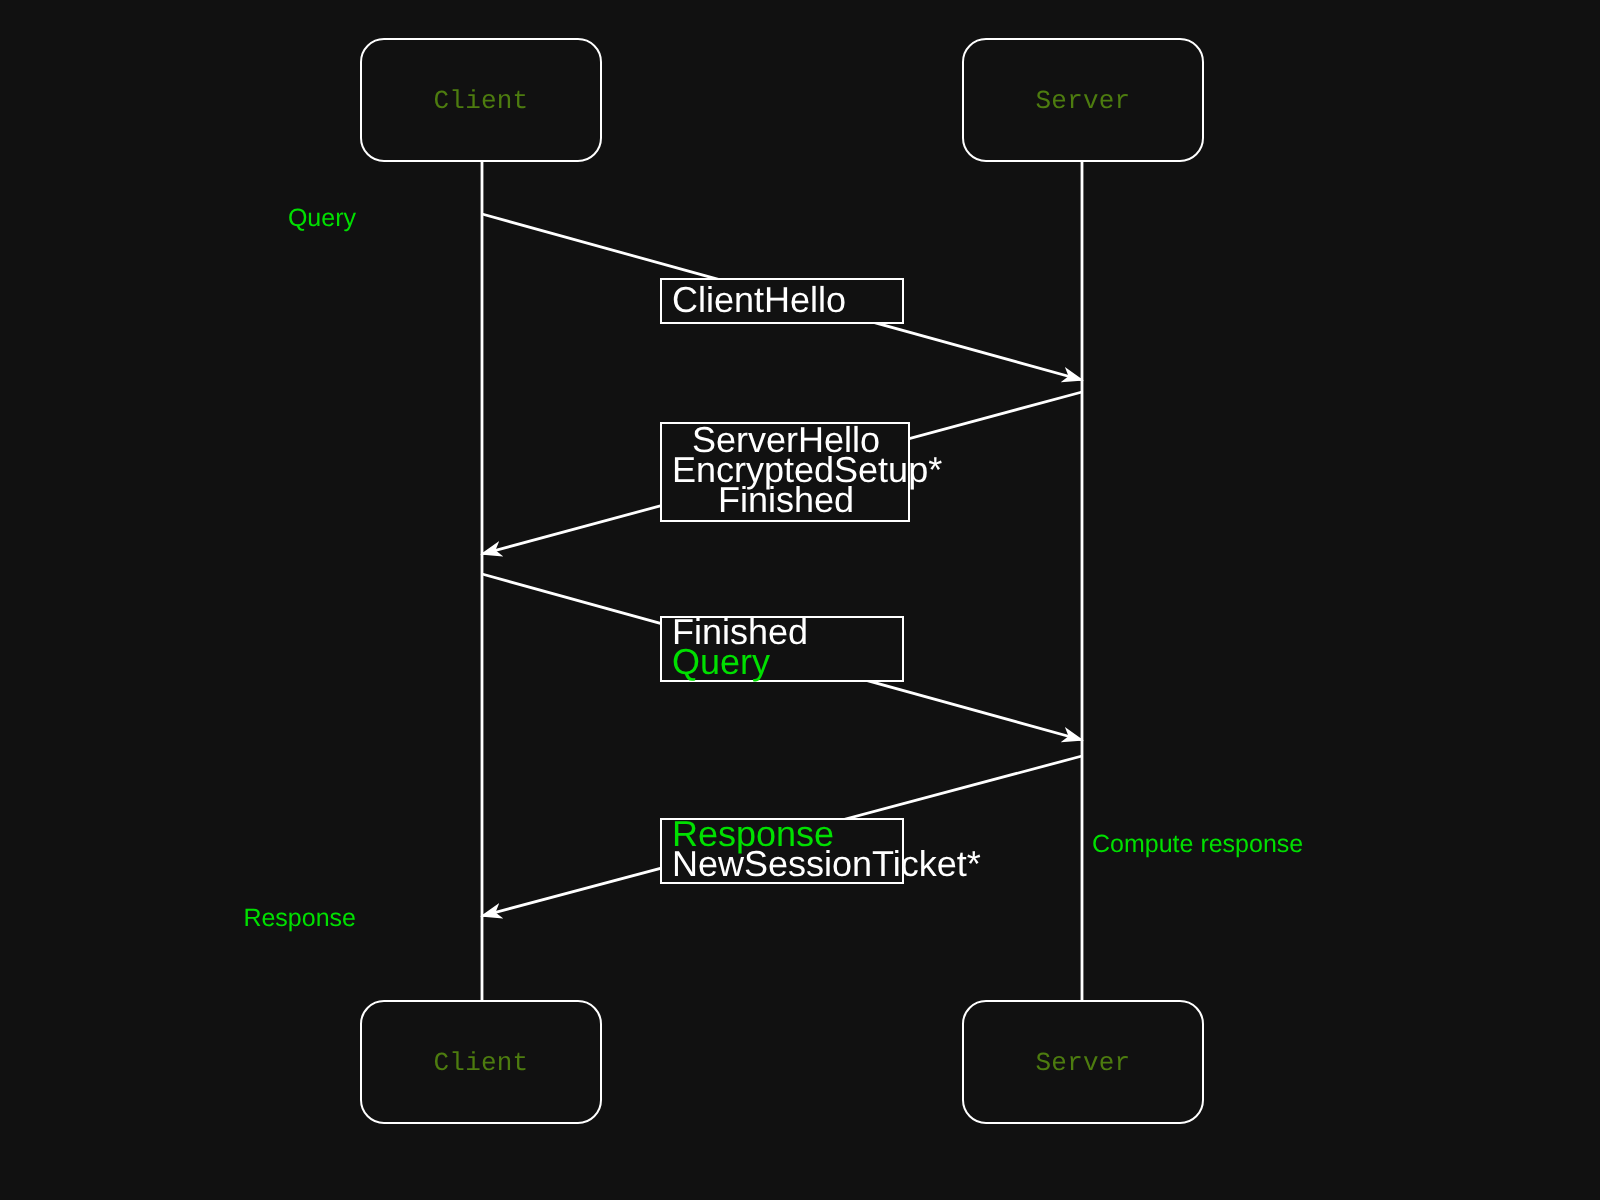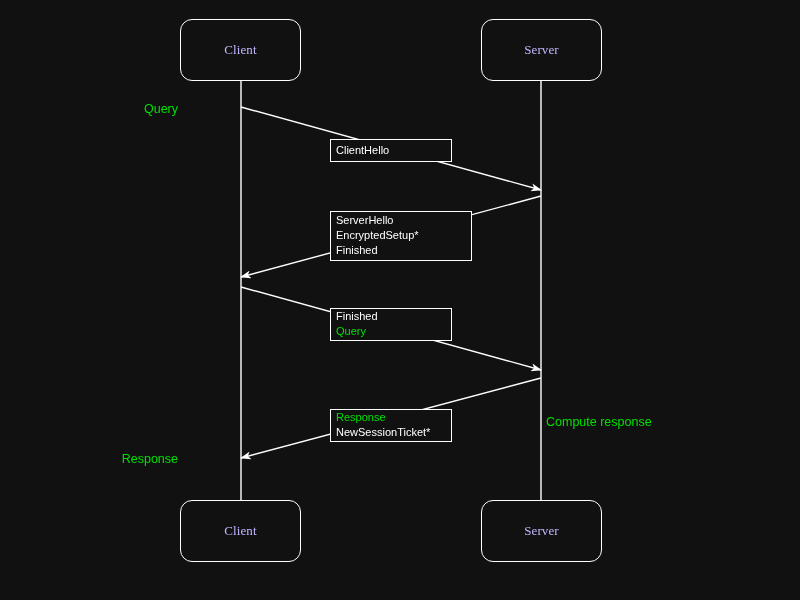--- a/index.html
+++ b/index.html
@@ -28,38 +28,38 @@
     position: absolute;
     border: 1px solid #ffffff;
     border-radius: 12px;
     background: #111111;
     display: flex;
     align-items: center;
     justify-content: center;
     box-sizing: border-box;
   }
   .actor-label {
-    color: #c4b5fd;
+    color: #4d7c0f;
     font-size: 13px;
-    font-family: Liberation Serif, serif;
+    font-family: Liberation Mono, monospace;
     letter-spacing: 0.1px;
   }
   .msg-box {
     position: absolute;
     border: 1px solid #ffffff;
     background: #111111;
     box-sizing: border-box;
     padding: 3px 4px 4px 5px;
     display: flex;
     flex-direction: column;
     justify-content: center;
   }
   .msg-line {
     color: #ffffff;
-    font-size: 11px;
+    font-size: 18px;
     line-height: 15px;
     white-space: nowrap;
     font-family: "Liberation Sans", sans-serif;
   }
   .msg-line.green {
     color: #00e000;
   }
   .side-label {
     position: absolute;
     color: #00e000;
@@ -109,21 +109,21 @@
       </div>
       <div class="actor-box" style="left: 481px; top: 500px; width: 121px; height: 62px;">
         <span class="actor-label">Server</span>
       </div>
     </div>
 
   <div id="message-boxes">
       <div class="msg-box" style="left: 330px; top: 139px; width: 122px; height: 23px;">
         <div class="msg-line">ClientHello</div>
       </div>
-      <div class="msg-box" style="left: 330px; top: 211px; width: 142px; height: 50px;">
+      <div class="msg-box" style="left: 330px; top: 211px; width: 125px; height: 50px; text-align: center;">
         <div class="msg-line">ServerHello</div>
         <div class="msg-line">EncryptedSetup*</div>
         <div class="msg-line">Finished</div>
       </div>
       <div class="msg-box" style="left: 330px; top: 308px; width: 122px; height: 33px;">
         <div class="msg-line">Finished</div>
         <div class="msg-line green">Query</div>
       </div>
       <div class="msg-box" style="left: 330px; top: 409px; width: 122px; height: 33px;">
         <div class="msg-line green">Response</div>

